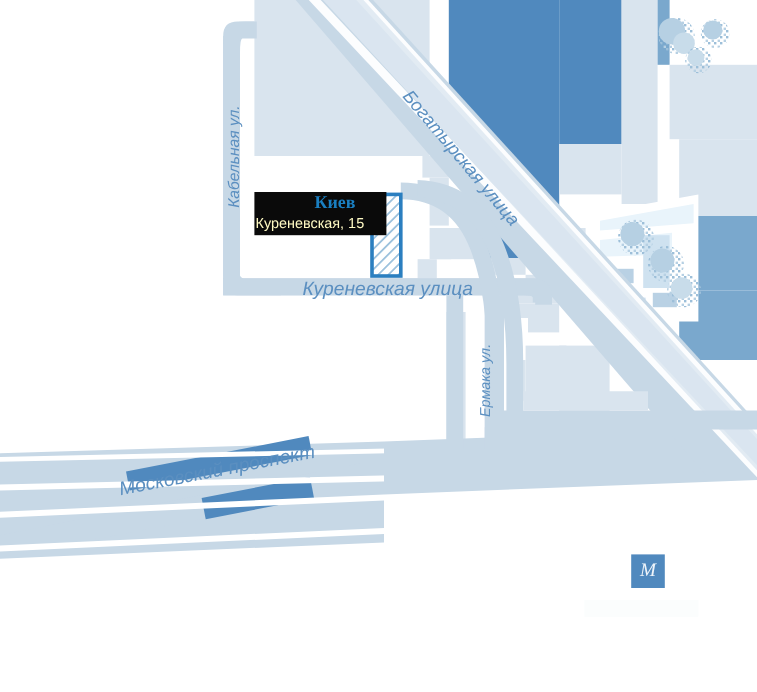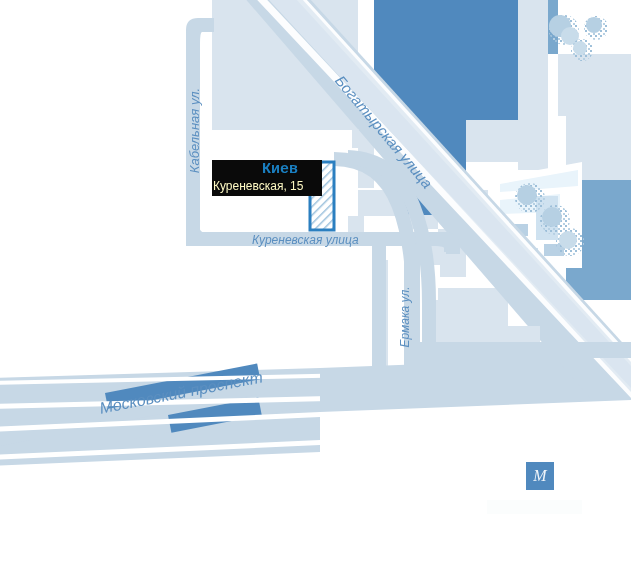--- a/index.html
+++ b/index.html
@@ -36,21 +36,21 @@
     z-index: 40;
     overflow: hidden;
   }
   .poi-title {
     position: absolute;
     left: 50px;
     top: 1px;
     color: #1a7fc1;
     font-size: 15px;
     font-weight: bold;
-    font-family: Liberation Mono, monospace;
+    font-family: Liberation Serif, serif;
     white-space: nowrap;
     letter-spacing: 0px;
   }
   .poi-addr {
     position: absolute;
     left: 1px;
     top: 19px;
     color: #fef9c3;
     font-size: 12px;
     font-family: "Liberation Sans", sans-serif;
@@ -102,21 +102,21 @@
   }
   #lbl-ermaka {
     left: 374px;
     top: 310px;
     font-size: 12px;
     transform: rotate(-90deg);
   }
   #lbl-kurenevskaya {
     left: 252px;
     top: 233px;
-    font-size: 12px;
+    font-size: 16px;
   }
   #lbl-bogatyrskaya {
     left: 345px;
     top: 72px;
     font-size: 15px;
     transform: rotate(50deg);
     transform-origin: left top;
   }
   #lbl-moskovsky {
     left: 98px;

